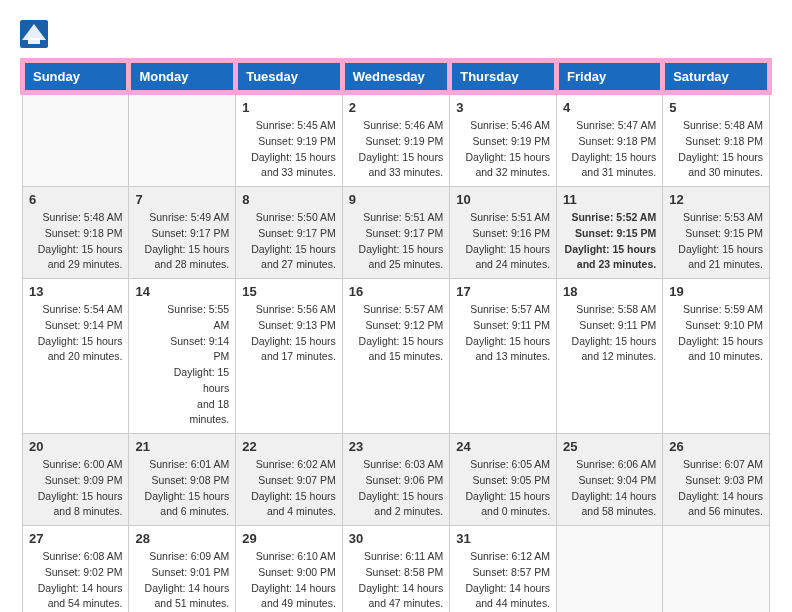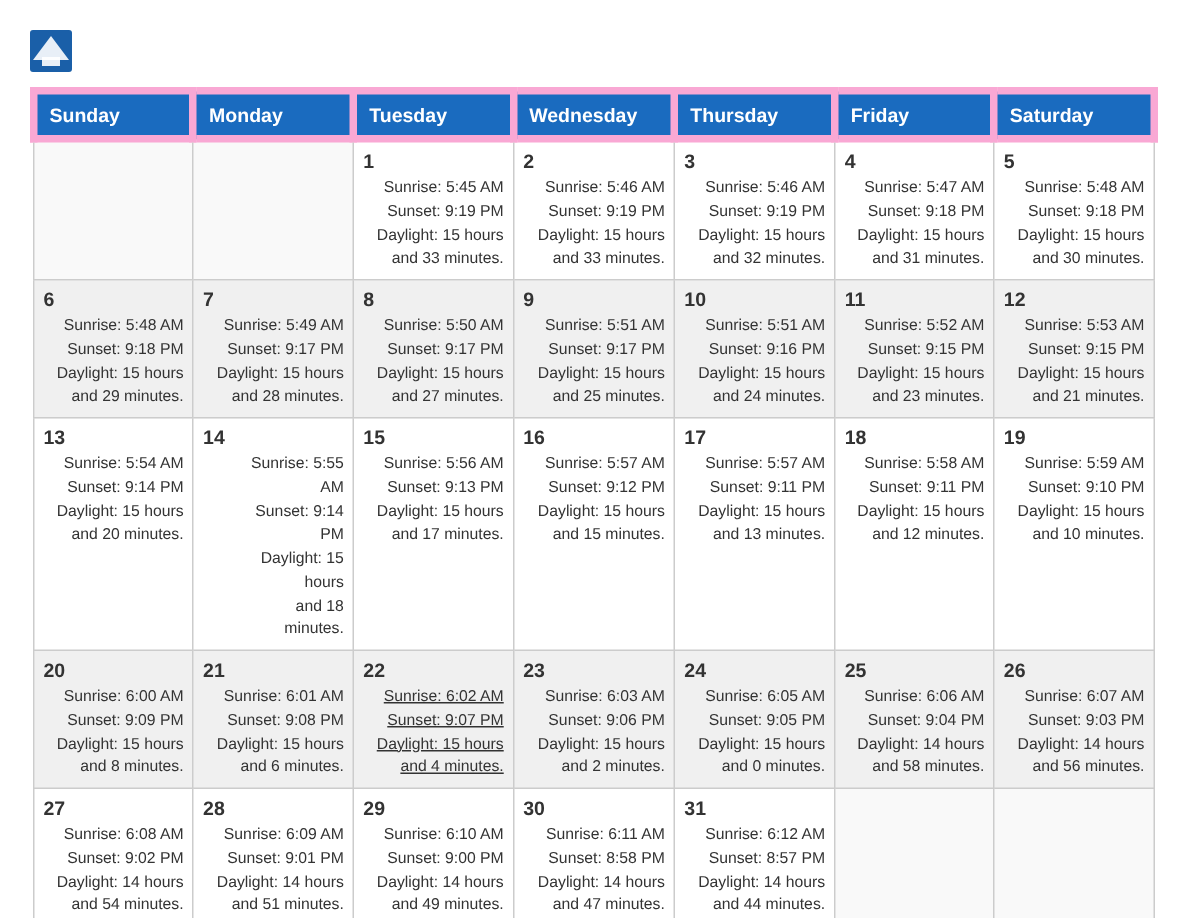--- a/index.html
+++ b/index.html
@@ -198,21 +198,21 @@
         </td>
         <td>
           <span class="day-num">10</span>
           <div class="day-info" style="white-space: pre-line;">Sunrise: 5:51 AM
 Sunset: 9:16 PM
 Daylight: 15 hours
 and 24 minutes.</div>
         </td>
         <td>
           <span class="day-num">11</span>
-          <div class="day-info" style="white-space: pre-line;">Sunrise: 5:52 AM
+          <div class="day-info" style="white-space: pre-line; font-weight: bold;">Sunrise: 5:52 AM
 Sunset: 9:15 PM
 Daylight: 15 hours
 and 23 minutes.</div>
         </td>
         <td>
           <span class="day-num">12</span>
           <div class="day-info" style="white-space: pre-line;">Sunrise: 5:53 AM
 Sunset: 9:15 PM
 Daylight: 15 hours
 and 21 minutes.</div>
@@ -279,21 +279,21 @@
         </td>
         <td>
           <span class="day-num">21</span>
           <div class="day-info" style="white-space: pre-line;">Sunrise: 6:01 AM
 Sunset: 9:08 PM
 Daylight: 15 hours
 and 6 minutes.</div>
         </td>
         <td>
           <span class="day-num">22</span>
-          <div class="day-info" style="white-space: pre-line; text-decoration: underline;">Sunrise: 6:02 AM
+          <div class="day-info" style="white-space: pre-line;">Sunrise: 6:02 AM
 Sunset: 9:07 PM
 Daylight: 15 hours
 and 4 minutes.</div>
         </td>
         <td>
           <span class="day-num">23</span>
           <div class="day-info" style="white-space: pre-line;">Sunrise: 6:03 AM
 Sunset: 9:06 PM
 Daylight: 15 hours
 and 2 minutes.</div>

